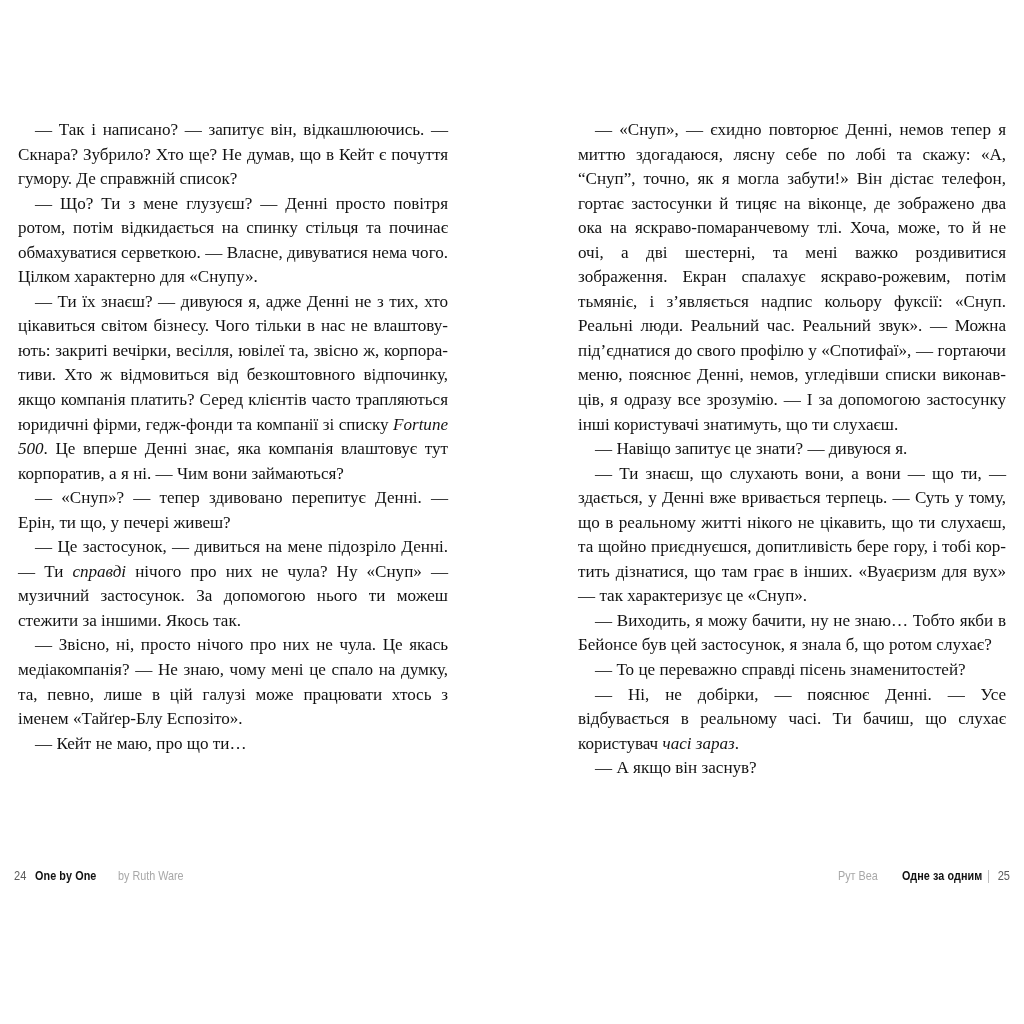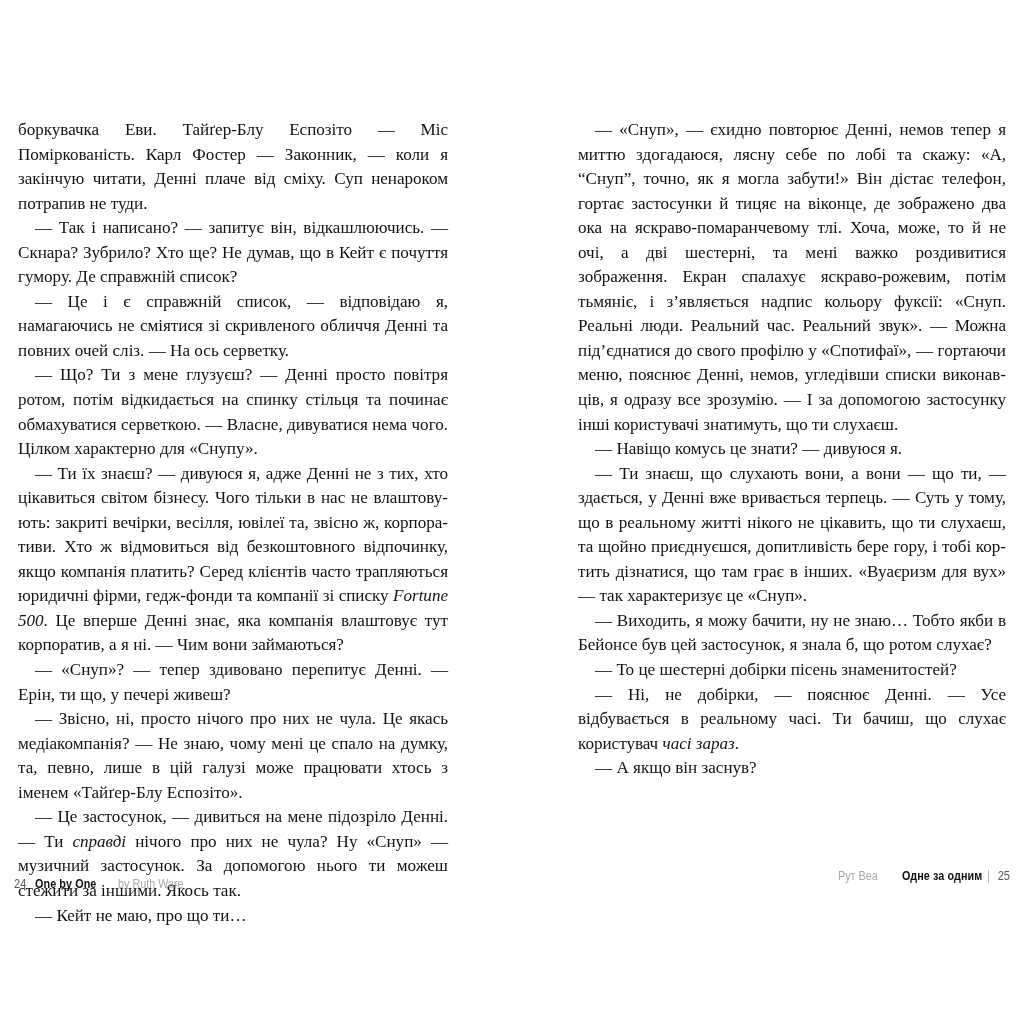--- a/index.html
+++ b/index.html
@@ -66,21 +66,21 @@
   .footer {
     position: absolute;
     left: 0;
     top: 868px;
     width: 1024px;
     height: 22px;
   }
   .footer-left {
     position: absolute;
     left: 14px;
-    top: 8px;
+    top: 0;
     display: flex;
     align-items: baseline;
     gap: 6px;
     white-space: nowrap;
   }
   .footer-right {
     position: absolute;
     right: 14px;
     top: 0;
     display: flex;
@@ -134,36 +134,34 @@
   }
 </style>
 </head>
 <body>
 
 <div class="page">
   <div class="spread">
 
     <div class="columns">
       <div class="col left" id="left-col">
-          <p class="noind"><span>боркувачка Еви. Тайґер-Блу Еспозіто — Міс Поміркованість. Карл Фостер — Законник, — коли я закінчую читати, Ден­ні плаче від сміху. Суп ненароком потрапив не туди.</span></p>
           <p class="ind"><span>— Так і написано? — запитує він, відкашлюючись. — Скнара? Зубрило? Хто ще? Не думав, що в Кейт є почуття гумору. Де справжній список?</span></p>
-          <p class="ind"><span>— Це і є справжній список, — відповідаю я, намагаючись не сміятися зі скривленого обличчя Денні та повних очей сліз. — На ось серветку.</span></p>
           <p class="ind"><span>— Що? Ти з мене глузуєш? — Денні просто повітря ротом, потім відкидається на спинку стільця та починає обмахува­тися серветкою. — Власне, дивуватися нема чого. Цілком характерно для «Снупу».</span></p>
           <p class="ind"><span>— Ти їх знаєш? — дивуюся я, адже Денні не з тих, хто цікавиться світом бізнесу. Чого тільки в нас не влаштову­ють: закриті вечірки, весілля, ювілеї та, звісно ж, корпора­тиви. Хто ж відмовиться від безкоштовного відпочинку, якщо компанія платить? Серед клієнтів часто трапляються юридичні фірми, гедж-фонди та компанії зі списку </span><i>Fortune 500</i><span>. Це вперше Денні знає, яка компанія влаштовує тут кор­поратив, а я ні. — Чим вони займаються?</span></p>
           <p class="ind"><span>— «Снуп»? — тепер здивовано перепитує Денні. — Ерін, ти що, у печері живеш?</span></p>
+          <p class="ind"><span>— Це застосунок, — дивиться на мене підозріло Денні. — Ти </span><i>справді</i><span> нічого про них не чула? Ну «Снуп» — музичний застосунок. За допомогою нього ти можеш стежити за ін­шими. Якось так.</span></p>
           <p class="ind"><span>— Звісно, ні, просто нічого про них не чула. Це якась медіакомпанія? — Не знаю, чому мені це спало на думку, та, певно, лише в цій галузі може працювати хтось з іменем «Тайґер-Блу Еспозіто».</span></p>
-          <p class="ind"><span>— Це застосунок, — дивиться на мене підозріло Денні. — Ти </span><i>справді</i><span> нічого про них не чула? Ну «Снуп» — музичний застосунок. За допомогою нього ти можеш стежити за ін­шими. Якось так.</span></p>
           <p class="ind"><span>— Кейт не маю, про що ти…</span></p>
         </div>
       <div class="col right" id="right-col">
           <p class="ind"><span>— «Снуп», — єхидно повторює Денні, немов тепер я мит­тю здогадаюся, лясну себе по лобі та скажу: «А, “Снуп”, точ­но, як я могла забути!» Він дістає телефон, гортає застосунки й тицяє на віконце, де зображено два ока на яскраво-пома­ранчевому тлі. Хоча, може, то й не очі, а дві шестерні, та мені важко роздивитися зображення. Екран спалахує яскраво-рожевим, потім тьмяніє, і з’являється надпис кольору фуксії: «Снуп. Реальні люди. Реальний час. Реальний звук». — Можна під’єднатися до свого профілю у «Спотифаї», — гортаючи меню, пояснює Денні, немов, угледівши списки виконав­ців, я одразу все зрозумію. — І за допомогою застосунку інші користувачі знатимуть, що ти слухаєш.</span></p>
-          <p class="ind"><span>— Навіщо комусь це знати? — дивуюся я.</span></p>
+          <p class="ind"><span>— Навіщо запитує це знати? — дивуюся я.</span></p>
           <p class="ind"><span>— Ти знаєш, що слухають вони, а вони — що ти, — зда­ється, у Денні вже вривається терпець. — Суть у тому, що в реальному житті нікого не цікавить, що ти слухаєш, та щойно приєднуєшся, допитливість бере гору, і тобі кор­тить дізнатися, що там грає в інших. «Вуаєризм для вух» — так характеризує це «Снуп».</span></p>
           <p class="ind"><span>— Виходить, я можу бачити, ну не знаю… Тобто якби в Бейонсе був цей застосунок, я знала б, що ротом слухає?</span></p>
-          <p class="ind"><span>— То це шестерні добірки пісень знаменитостей?</span></p>
+          <p class="ind"><span>— То це переважно справді пісень знаменитостей?</span></p>
           <p class="ind"><span>— Ні, не добірки, — пояснює Денні. — Усе відбувається в реальному часі. Ти бачиш, що слухає користувач </span><i>часі зараз</i><span>.</span></p>
           <p class="ind"><span>— А якщо він заснув?</span></p>
         </div>
     </div>
 
     <div class="footer">
       <div class="footer-left">
         <span class="fnum">24</span>
         <span class="ftitle">One by One</span>
         <span class="fauthor">by Ruth Ware</span>

